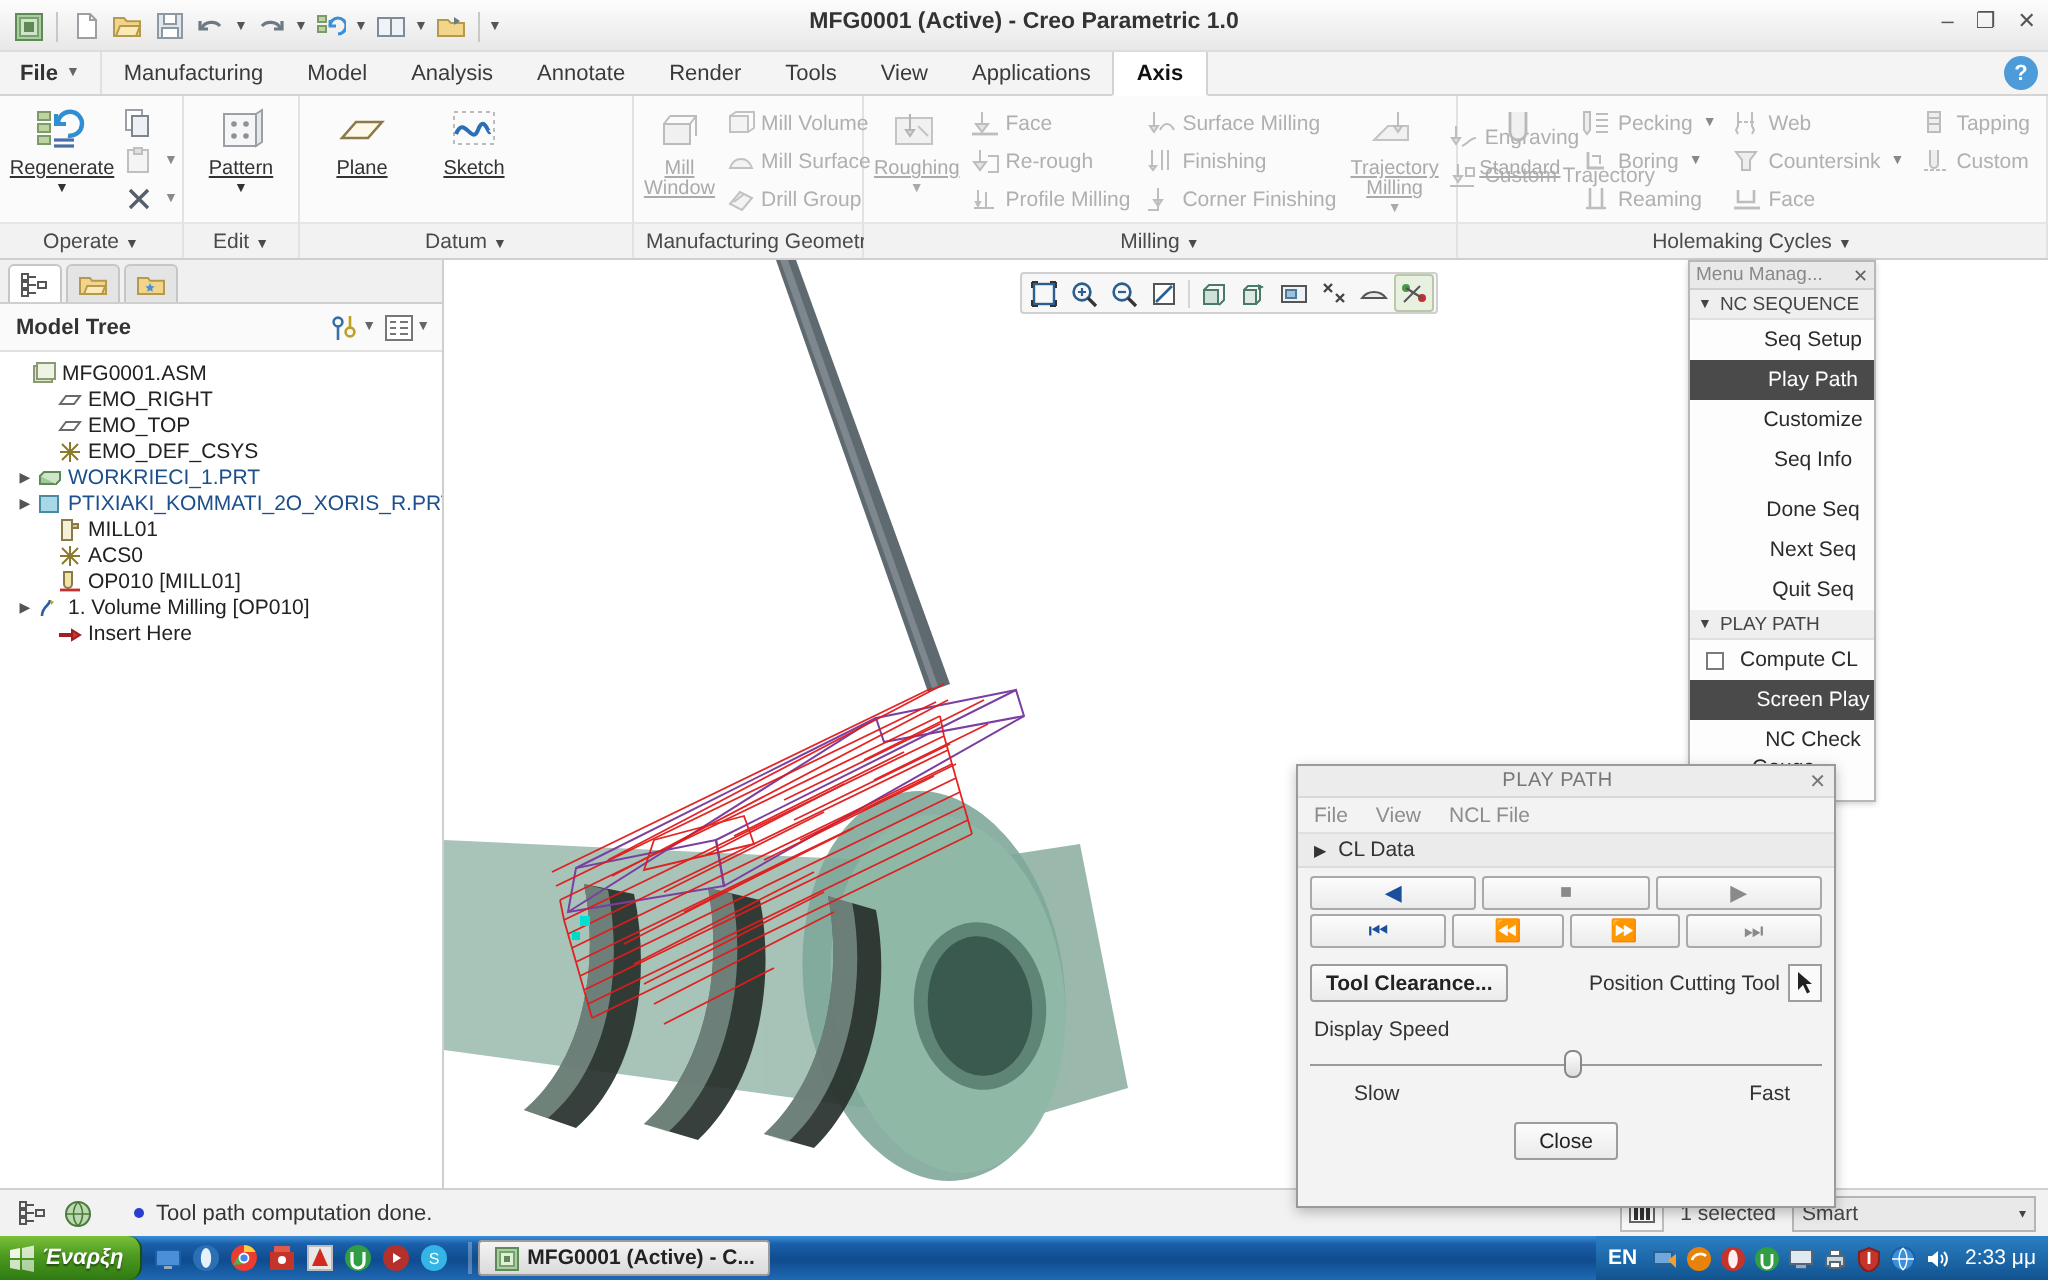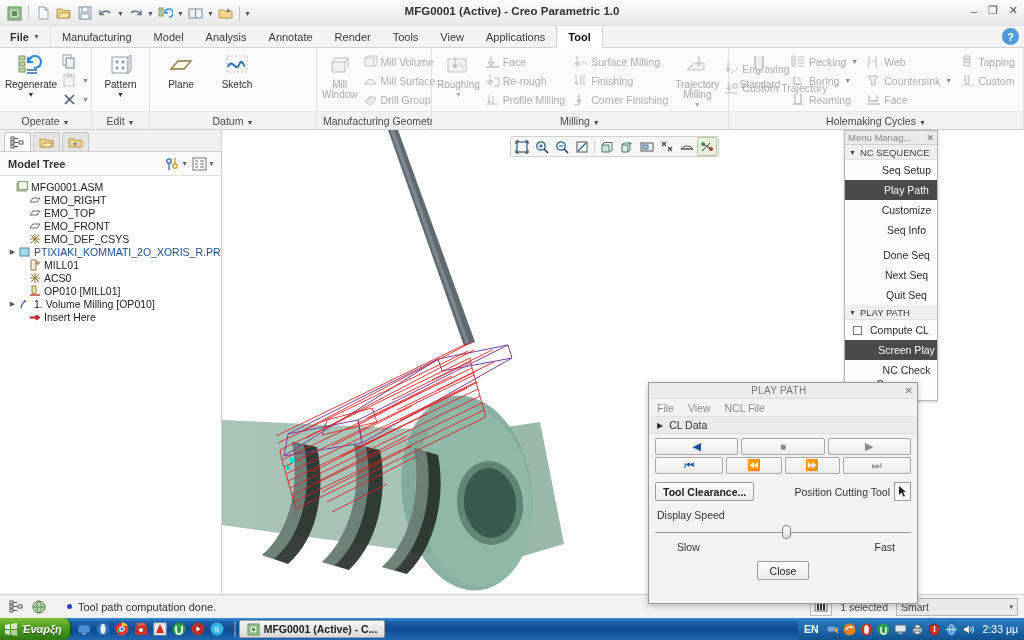--- a/index.html
+++ b/index.html
@@ -65,21 +65,21 @@
   .rgroup-title {
     height:18px; line-height:18px; text-align:center; font-size:10.5px; color:#4a4a4a;
     background:#f2f2f2; border-top:1px solid #e6e6e6; white-space:nowrap; padding:0 6px;
   }
   .rgroup-title .car { font-size:7px; margin-left:3px; }
   .bigbtn {
     width:54px; display:flex; flex-direction:column; align-items:center; gap:1px;
     padding:2px 1px; cursor:default; font-size:10px; color:#333; text-align:center;
   }
   .bigbtn.dim { color:#aaa; }
-  .bigbtn .lbl { line-height:10px; }
+  .bigbtn .lbl { line-height:10px;text-decoration:underline; }
   .smallcol { display:flex; flex-direction:column; gap:0px; padding-top:1px; }
   .smallbtn {
     display:flex; align-items:center; gap:3px; padding:1px 4px 1px 2px; font-size:10.5px;
     color:#333; cursor:default; height:19px; white-space:nowrap;
   }
   .smallbtn.dim { color:#b0b0b0; }
   .smallbtn .car { font-size:7px; color:#888; margin-left:2px; }
   .ico { display:inline-flex; align-items:center; justify-content:center; flex:none; }
 
   
@@ -326,21 +326,21 @@
     <div class="tab">
         <span>Tools</span>
       </div>
     <div class="tab">
         <span>View</span>
       </div>
     <div class="tab">
         <span>Applications</span>
       </div>
     <div class="tab active">
-        <span>Tool</span>
+        <span>Axis</span>
       </div>
     <div class="tabfill"></div>
     <div class="help-btn">?</div>
   </div>
 
   <div class="ribbon">
 
     <div class="rgroup" style="width:92px">
       <div class="rgroup-body">
         <div class="bigbtn">
@@ -758,40 +758,41 @@
       <div class="tnode" style="padding-left:13px">
         <span class="exp"></span>
         <span class="tico">
             <svg width="12" height="12" viewBox="0 0 12 12">
               <path d="M1 8l3-4h7l-3 4z" fill="#fff" stroke="#6a6a6a"></path>
             </svg>
           </span>
         <span class="tlabel">EMO_TOP</span>
       </div>
 
-      <div class="tnode" style="padding-left:13px">
-        <span class="exp"></span>
-        <span class="tico">
-            <svg width="12" height="12" viewBox="0 0 12 12">
-              <path d="M1 8l3-4h7l-3 4z" fill="#fff" stroke="#6a6a6a"></path>
-            </svg>
-          </span>
-        <span class="tlabel">EMO_FRONT</span>
-      </div>
 
       <div class="tnode" style="padding-left:13px">
         <span class="exp"></span>
         <span class="tico">
             <svg width="12" height="12" viewBox="0 0 12 12">
               <path d="M6 1v10M1 6h10M2 2l8 8M10 2l-8 8" stroke="#8a7a2a" stroke-width="1"></path>
             </svg>
           </span>
         <span class="tlabel">EMO_DEF_CSYS</span>
       </div>
 
+      <div class="tnode" style="padding-left:3px">
+        <span class="exp">▶</span>
+        <span class="tico">
+            <svg width="12" height="12" viewBox="0 0 12 12">
+              <path d="M1 5h8v4H1z" fill="#9ec79a" stroke="#5f8a58"></path>
+              <path d="M1 5l2-2h8v4l-2 2" fill="#cfe5c8" stroke="#5f8a58"></path>
+            </svg>
+          </span>
+        <span class="tlabel blue">WORKRIECI_1.PRT</span>
+      </div>
 
       <div class="tnode" style="padding-left:3px">
         <span class="exp">▶</span>
         <span class="tico">
             <svg width="12" height="12" viewBox="0 0 12 12">
               <rect x="1" y="2" width="9" height="8" fill="#a8d8e8" stroke="#4a8aa5"></rect>
             </svg>
           </span>
         <span class="tlabel blue">PTIXIAKI_KOMMATI_2O_XORIS_R.PRT</span>
       </div>

